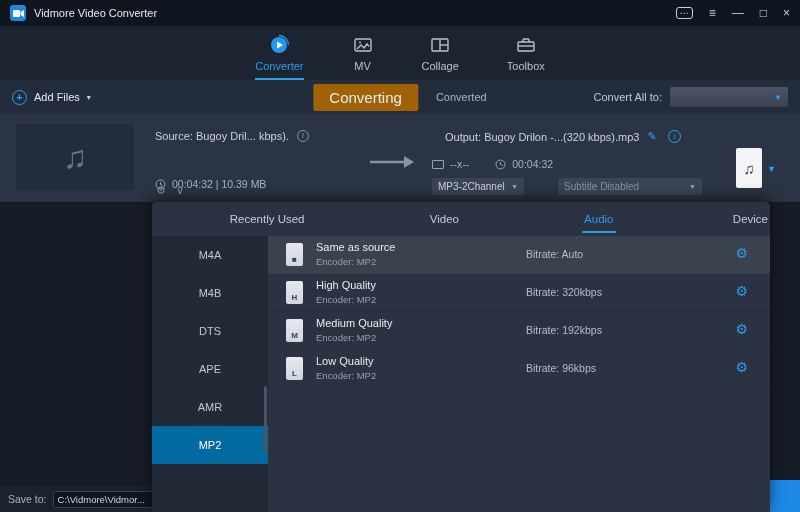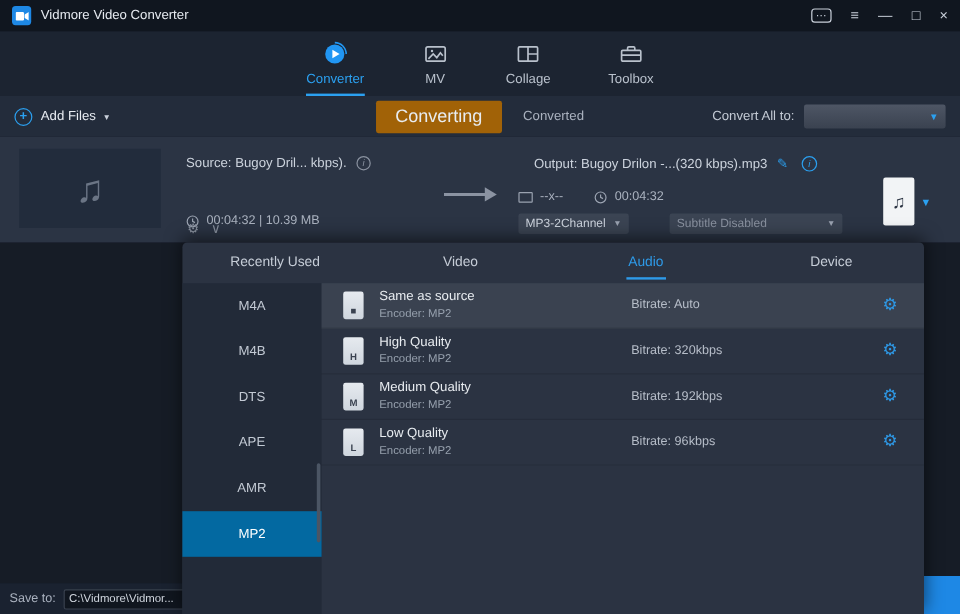--- a/index.html
+++ b/index.html
@@ -67,21 +67,21 @@
   
   .maincanvas { position:absolute; top:202px; left:0; right:0; height:284px; background:#161c26; z-index:1; }
   .footer { position:absolute; top:486px; left:0; right:0; height:26px; background:#1a2230; z-index:2; display:flex; align-items:center; padding:0 8px; }
   .footer .lbl { font-size:10.5px; color:#aab2bf; margin-right:6px; }
   .path-box { width:110px; height:17px; background:#10161f; border:1px solid #39414e; border-radius:2px; font-size:9.5px; color:#d0d6de; line-height:15px; padding:0 4px; white-space:nowrap; overflow:hidden; }
   .convert-btn { position:absolute; right:0; top:480px; width:30px; height:32px; background:#1e88e5; z-index:3; cursor:pointer; }
 
   
   .popup { position:absolute; left:152px; top:202px; width:618px; height:310px; background:#2b3342; z-index:20; border-radius:4px 4px 0 0; box-shadow:0 -3px 14px rgba(0,0,0,0.55); }
   .p-tabs { position:absolute; top:0; left:0; right:0; height:34px; display:flex; }
-  .p-tab { flex:1; display:flex; align-items:center; justify-content:center; cursor:pointer; }
+  .p-tab { flex:1; display:flex; align-items:center; justify-content:flex-end; cursor:pointer; }
   .p-tab span { font-size:11.5px; color:#c6cdd7; padding:8px 2px 6px; border-bottom:2px solid transparent; }
   .p-tab.active span { color:#2e9ae8; border-bottom:2px solid #2e9ae8; }
   .p-side { position:absolute; left:0; top:34px; bottom:0; width:116px; background:#222a38; }
   .fmt-item { height:38px; display:flex; align-items:center; justify-content:center; font-size:11px; color:#c3cad4; cursor:pointer; }
   .fmt-item.sel { background:#0369a1; color:#fff; }
   .side-scroll { position:absolute; right:1px; top:150px; width:3px; height:66px; background:#4b5564; border-radius:2px; cursor:pointer; }
   .p-content { position:absolute; left:116px; top:34px; right:0; bottom:0; }
   .prow { position:relative; height:38px; border-bottom:1px solid rgba(0,0,0,0.12); cursor:pointer; }
   .prow.sel { background:#3a4250; }
   .picon { position:absolute; left:18px; top:7px; width:17px; height:23px; background:linear-gradient(#e6eaef,#cfd6de); border-radius:2px; display:flex; align-items:flex-end; justify-content:center; }

